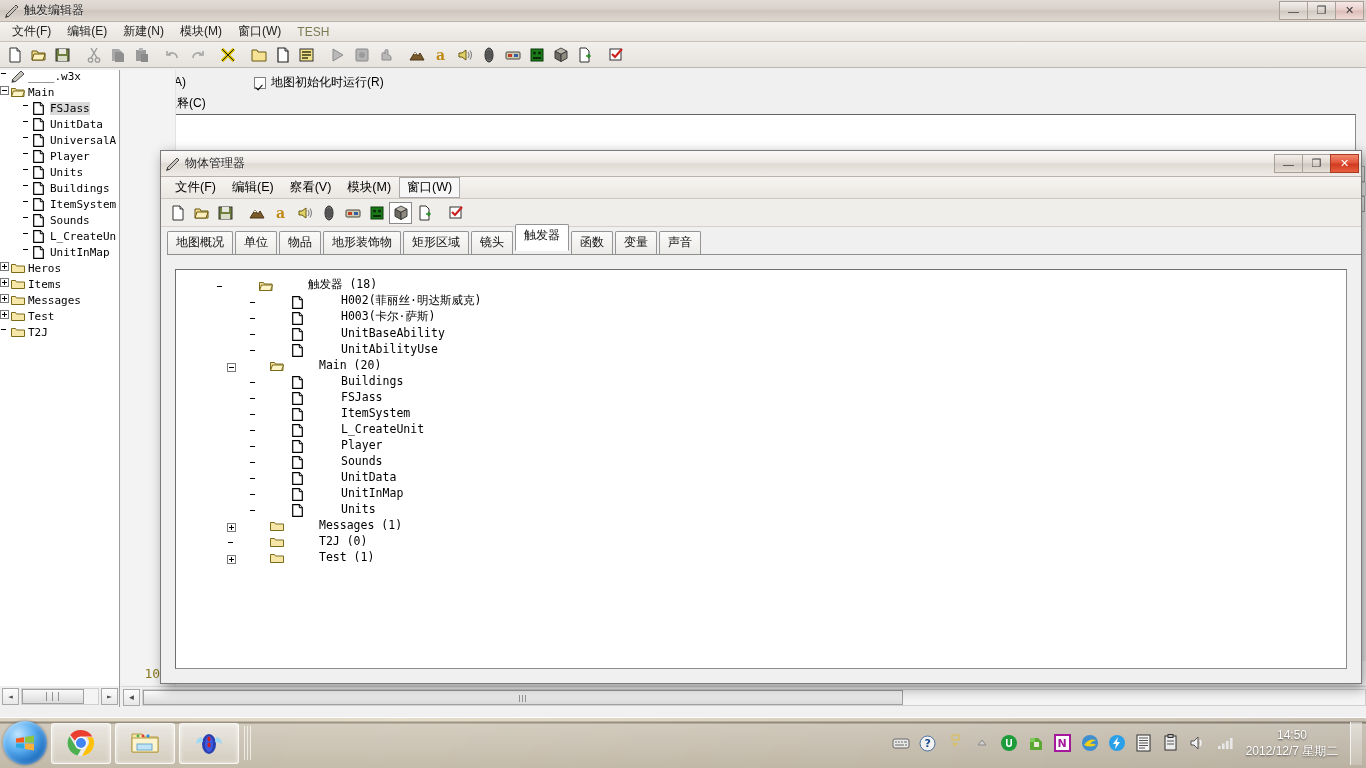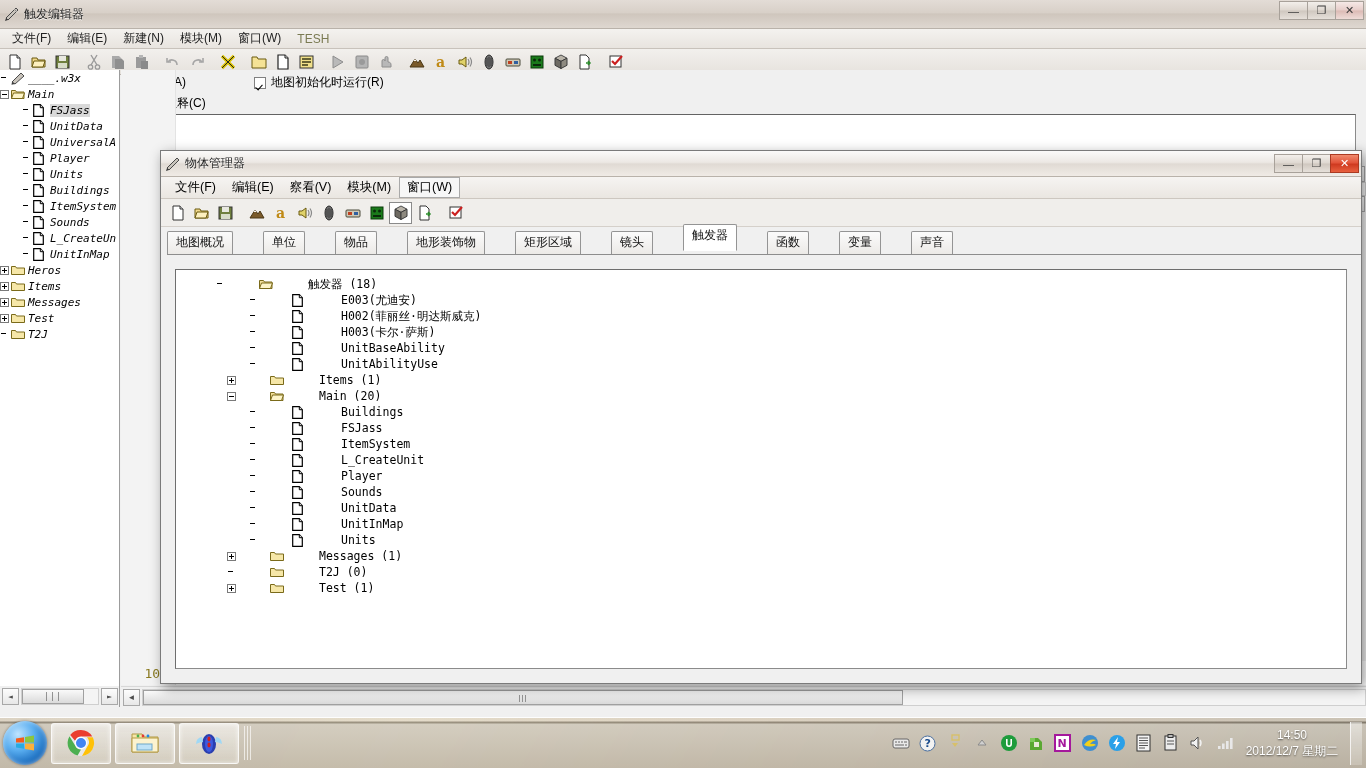--- a/index.html
+++ b/index.html
@@ -14,21 +14,21 @@
     background: linear-gradient(120deg,#9d8a6b 0%,#b9a583 25%,#c9b68f 45%,#b59f7c 65%,#8f7d60 100%);
   }
 
   
   #app-window {
     position: absolute; left: 0; top: 0;
     width: 1366px; height: 717px;
     background: #f0f0f0;
   }
   .titlebar {
-    height: 29px;
+    height: 22px;
     background: linear-gradient(to bottom,#e3dcd6 0%,#d8d0c8 45%,#cfc6bd 50%,#ded7d0 100%);
     border-bottom: 1px solid #b9b2aa;
     display: flex; align-items: center;
     position: relative;
   }
   .titlebar .tb-icon {
     width: 16px; height: 16px; margin: 0 4px 0 4px;
     flex: 0 0 auto;
   }
   .titlebar .tb-title {
@@ -82,21 +82,21 @@
   
   #left-tree {
     position: absolute; left: 0; top: 70px;
     width: 120px; height: 637px;
     background: #fff;
     border-right: 1px solid #9c9c9c;
     overflow: hidden;
     font-family: "DejaVu Sans Mono", monospace;
     font-size: 11px;
   }
-  .trow { height: 16px; display: flex; align-items: center; white-space: nowrap; position: relative; font-style: italic; }
+  .trow { height: 16px; display: flex; align-items: flex-start; white-space: nowrap; position: relative; }
   .tindent { display: inline-block; }
   .exp {
     width: 9px; height: 9px; border: 1px solid #7a7a7a; background: #fff;
     display: inline-block; position: relative; margin-right: 2px; flex: 0 0 auto;
   }
   .exp::before { content:''; position:absolute; left:1px; top:3px; width:5px; height:1px; background:#000; }
   .exp.plus::after { content:''; position:absolute; left:3px; top:1px; width:1px; height:5px; background:#000; }
   .exp.none { border: none; background: none; }
   .ficon { width: 14px; height: 12px; flex:0 0 auto; margin-right:3px; }
   .tlabel { color: #000; }
@@ -206,42 +206,41 @@
     border:1px solid #a9a9a9; background:#f7f7f7; padding: 1px 7px;
   }
   .om-toolbar {
     height:28px; background:#f0eeeb; display:flex; align-items:center; padding-left:5px;
     border-bottom:1px solid #d5d0ca;
   }
   .om-tabs {
     height:21px; margin: 7px 0 0 6px;
     display:flex; align-items:flex-end; font-size:12px;
     border-bottom: 1px solid #8d8d8d;
-    gap: 28px;
   }
   .om-tab {
     padding: 2px 8px 3px 8px;
     border:1px solid #949494; border-bottom:none;
     background: linear-gradient(to bottom,#fbfbfb,#eceae7);
     margin-right:2px; border-radius:2px 2px 0 0;
     position:relative; top:0px; color:#111;
   }
   .om-tab.sel {
     background:#fff; font-weight:normal; top:-3px; padding-bottom:6px;
     border-bottom:1px solid #fff; z-index:3;
   }
   .om-list {
     position:absolute; left:14px; top:118px; right:14px; bottom:14px;
     background:#fff; border:1px solid #8b8b8b;
     border-top-color:#6e6e6e; border-left-color:#6e6e6e;
     overflow:hidden;
     font-family:"DejaVu Sans Mono", monospace; font-size:11.5px;
   }
   .om-list-inner { padding: 6px 0 0 8px; }
-  .om-row { height:16px; display:flex; align-items:center; white-space:nowrap;gap:32px; }
+  .om-row { height:16px; display:flex; align-items:flex-end; white-space:nowrap;gap:32px; }
   .om-row .tlabel.hl { background:#1283e8; color:#fff; }
 
   
   svg.ico { display:block; }
 
   
   #taskbar {
     position:absolute; left:0; bottom:0; width:1366px; height:51px;
     background: linear-gradient(to bottom,
        rgba(250,250,250,.55) 0px, rgba(250,250,250,.55) 3px,
@@ -836,31 +835,20 @@
         </div>
         <div class="om-row">
           <span class="tindent" style="width: 33px;"></span>
           <span class="exp none"></span>
           <span class="ficon">
             <svg width="11" height="13" viewBox="0 0 11 13" class="ico">
               <path d="M0.7 0.7h6.6l3 3v8.6H0.7z" fill="#fff" stroke="#000" stroke-width="1.2"></path>
               <path d="M7.3 0.7v3h3" fill="#dcdcdc" stroke="#000" stroke-width="1"></path>
             </svg>
           </span>
-          <span class="tlabel">E003(尤迪安)</span>
-        </div>
-        <div class="om-row">
-          <span class="tindent" style="width: 33px;"></span>
-          <span class="exp none"></span>
-          <span class="ficon">
-            <svg width="11" height="13" viewBox="0 0 11 13" class="ico">
-              <path d="M0.7 0.7h6.6l3 3v8.6H0.7z" fill="#fff" stroke="#000" stroke-width="1.2"></path>
-              <path d="M7.3 0.7v3h3" fill="#dcdcdc" stroke="#000" stroke-width="1"></path>
-            </svg>
-          </span>
           <span class="tlabel">H002(菲丽丝·明达斯威克)</span>
         </div>
         <div class="om-row">
           <span class="tindent" style="width: 33px;"></span>
           <span class="exp none"></span>
           <span class="ficon">
             <svg width="11" height="13" viewBox="0 0 11 13" class="ico">
               <path d="M0.7 0.7h6.6l3 3v8.6H0.7z" fill="#fff" stroke="#000" stroke-width="1.2"></path>
               <path d="M7.3 0.7v3h3" fill="#dcdcdc" stroke="#000" stroke-width="1"></path>
             </svg>
@@ -881,30 +869,20 @@
         <div class="om-row">
           <span class="tindent" style="width: 33px;"></span>
           <span class="exp none"></span>
           <span class="ficon">
             <svg width="11" height="13" viewBox="0 0 11 13" class="ico">
               <path d="M0.7 0.7h6.6l3 3v8.6H0.7z" fill="#fff" stroke="#000" stroke-width="1.2"></path>
               <path d="M7.3 0.7v3h3" fill="#dcdcdc" stroke="#000" stroke-width="1"></path>
             </svg>
           </span>
           <span class="tlabel">UnitAbilityUse</span>
-        </div>
-        <div class="om-row">
-          <span class="tindent" style="width: 11px;"></span>
-          <span class="exp plus"></span>
-          <span class="ficon">
-            <svg width="14" height="12" viewBox="0 0 14 12" class="ico">
-              <path d="M0.5 2.5h4l1 1.5h8v6.5H0.5z" fill="#f6e7a8" stroke="#7a6a1a"></path>
-            </svg>
-          </span>
-          <span class="tlabel">Items (1)</span>
         </div>
         <div class="om-row">
           <span class="tindent" style="width: 11px;"></span>
           <span class="exp"></span>
           <span class="ficon">
             <svg width="14" height="12" viewBox="0 0 14 12" class="ico">
               <path d="M0.5 2.5h4l1 1.5h7.5v6.5H0.5z" fill="#f3df9b" stroke="#7a6a1a"></path>
               <path d="M2.5 5h11l-2 5.5H0.5z" fill="#fdf4c8" stroke="#7a6a1a"></path>
             </svg>
           </span>

